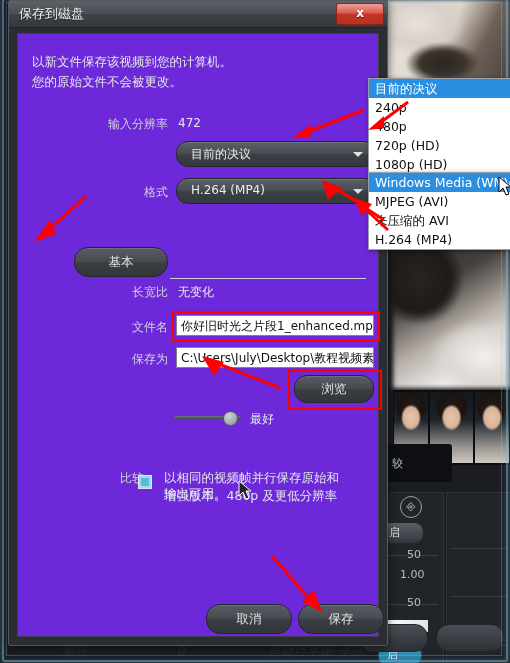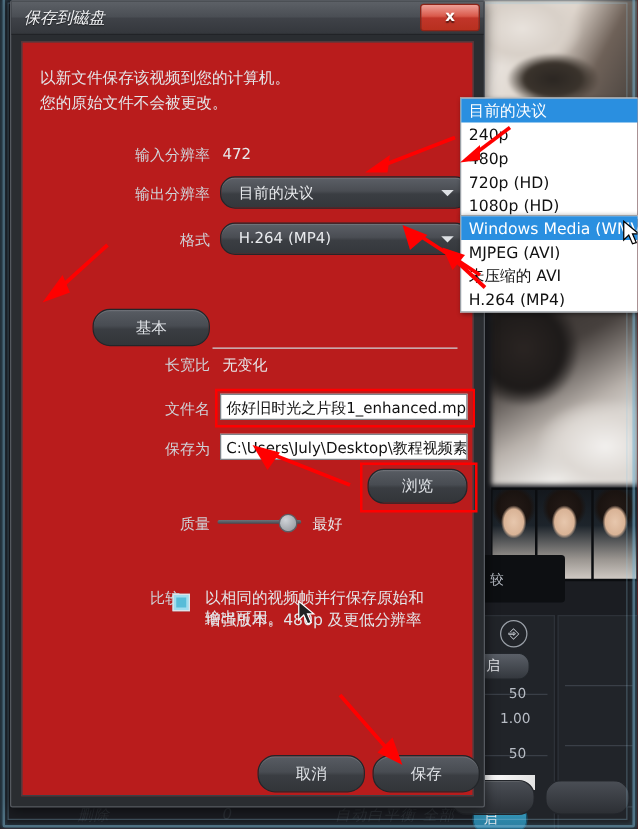--- a/index.html
+++ b/index.html
@@ -60,29 +60,29 @@
     border:1px solid rgba(150,200,225,.30);pointer-events:none;}
 
   
   #dlg{position:absolute;left:8px;top:0;width:378px;height:644px;
     background:#2a2d31;border:1px solid #55595f;border-radius:2px;
     box-shadow:0 2px 10px rgba(0,0,0,.6);}
   #titlebar{position:relative;height:26px;
     background:linear-gradient(180deg,#5d6167 0%,#4a4e54 48%,#3f4248 52%,#34373c 100%);
     border-bottom:1px solid #212327;border-radius:1px 1px 0 0;}
   #title{position:absolute;left:10px;top:4px;font-size:13px;color:#f2f3f5;
-    text-shadow:0 1px 1px rgba(0,0,0,.6);font-style:italic;}
+    text-shadow:0 1px 1px rgba(0,0,0,.6);}
   #close{position:absolute;right:3px;top:2px;width:46px;height:20px;border-radius:3px;
     background:linear-gradient(180deg,#f0a097 0%,#d9584a 45%,#c1362a 52%,#b8301f 100%);
     border:1px solid #8d2418;cursor:pointer;}
   #close span{display:block;color:#fff;font-size:12px;font-weight:bold;text-align:center;
     line-height:19px;text-shadow:0 1px 1px rgba(0,0,0,.55);}
 
   #body{position:absolute;left:8px;top:32px;width:360px;height:602px;
-    background:#b91c1c;border:1px solid #3d4046;}
+    background:#6d28d9;border:1px solid #3d4046;}
 
   .intro{position:absolute;left:14px;color:#e3e5e8;font-size:12.5px;white-space:nowrap;}
   .i1{top:20px;} .i2{top:40px;}
 
   .field-label{position:absolute;color:#cfd3d8;font-size:12px;text-align:right;white-space:nowrap;}
   .field-value{position:absolute;color:#e6e8ea;font-size:12px;white-space:nowrap;}
 
   .dropdown{position:absolute;height:24px;border-radius:12px;
     background:linear-gradient(180deg,#5c6067 0%,#4a4d53 45%,#3b3e43 55%,#34373b 100%);
     border:1px solid #24262a;box-shadow:inset 0 1px 0 rgba(255,255,255,.12);cursor:pointer;}
@@ -204,21 +204,20 @@
   </div>
 
   <div id="body">
 
     <div class="intro i1">以新文件保存该视频到您的计算机。</div>
     <div class="intro i2">您的原始文件不会被更改。</div>
 
     <div class="field-label" style="left:40px;top:82px;width:110px;">输入分辨率</div>
     <div class="field-value" style="left:160px;top:82px;">472</div>
 
-    <div class="field-label" style="left:40px;top:113px;width:110px;">输出分辨率</div>
     <div class="dropdown" style="left:158px;top:107px;width:198px;">
       <span class="dd-text">目前的决议</span>
       <i class="caret"></i>
     </div>
 
     <div class="field-label" style="left:40px;top:150px;width:110px;">格式</div>
     <div class="dropdown" style="left:158px;top:144px;width:198px;">
       <span class="dd-text">H.264 (MP4)</span>
       <i class="caret"></i>
     </div>
@@ -240,21 +239,20 @@
     <div class="field-label" style="left:48px;top:317px;width:102px;">保存为</div>
     <div class="textinput" style="left:158px;top:313px;width:196px;">
       <span>C:\Users\July\Desktop\教程视频素</span>
     </div>
 
     <div class="browsebtn" style="left:276px;top:341px;width:78px;">
       <span>浏览</span>
     </div>
     <div class="redbox" style="left:270px;top:336px;width:90px;height:36px;"></div>
 
-    <div class="field-label" style="left:48px;top:377px;width:102px;">质量</div>
     <div class="field-value" style="left:232px;top:377px;">最好</div>
 
     <div class="field-label" style="left:48px;top:436px;width:78px;">比较</div>
     <div class="chktext" style="left:146px;top:436px;">以相同的视频帧并行保存原始和</div>
     <div class="chktext" style="left:146px;top:454px;">增强版本。480p 及更低分辨率</div>
     <div class="chktext" style="left:146px;top:452px;">输出可用。</div>
 
     <div class="actionbtn" style="left:188px;top:570px;">
       <span>取消</span>
     </div>

